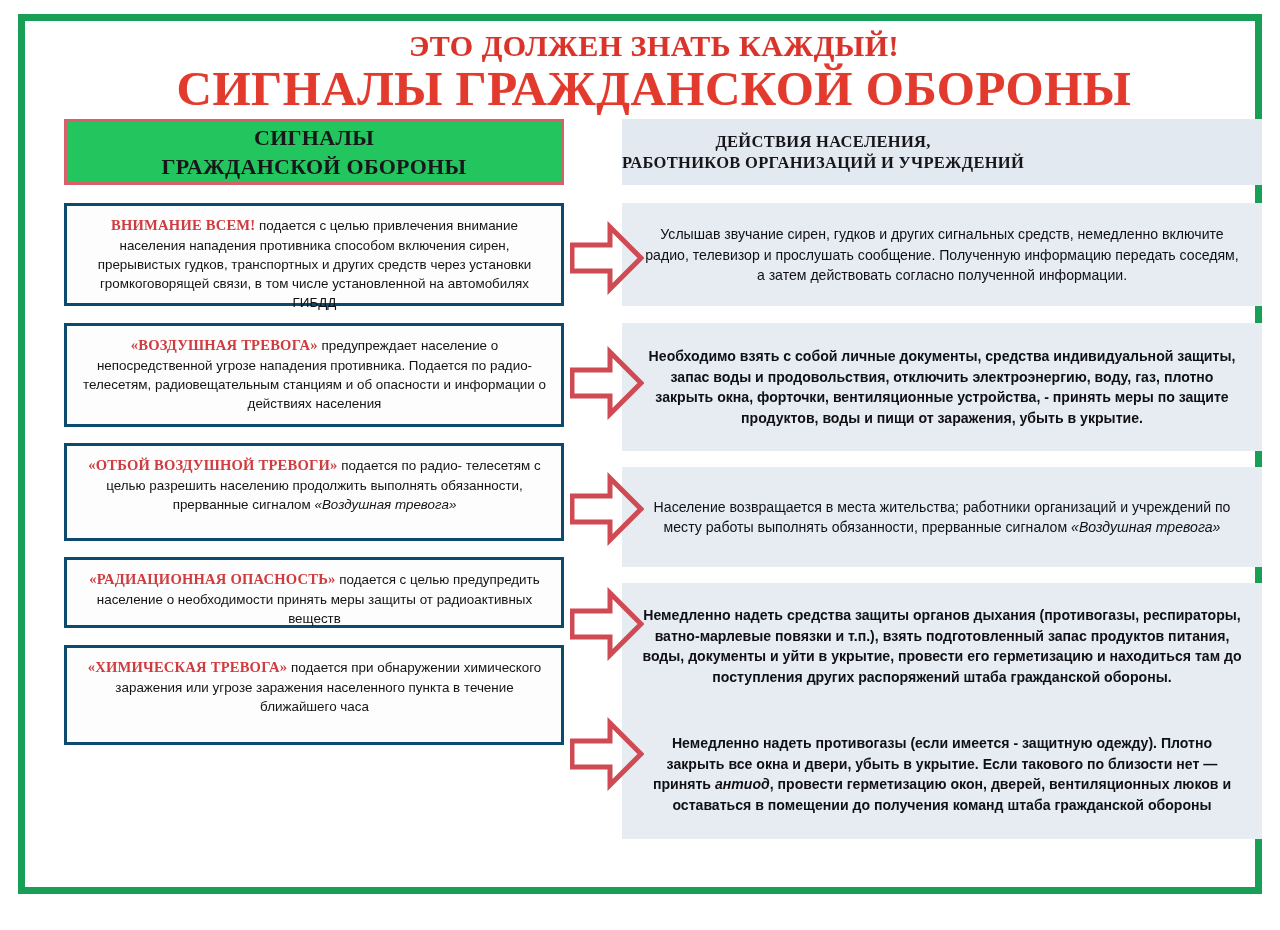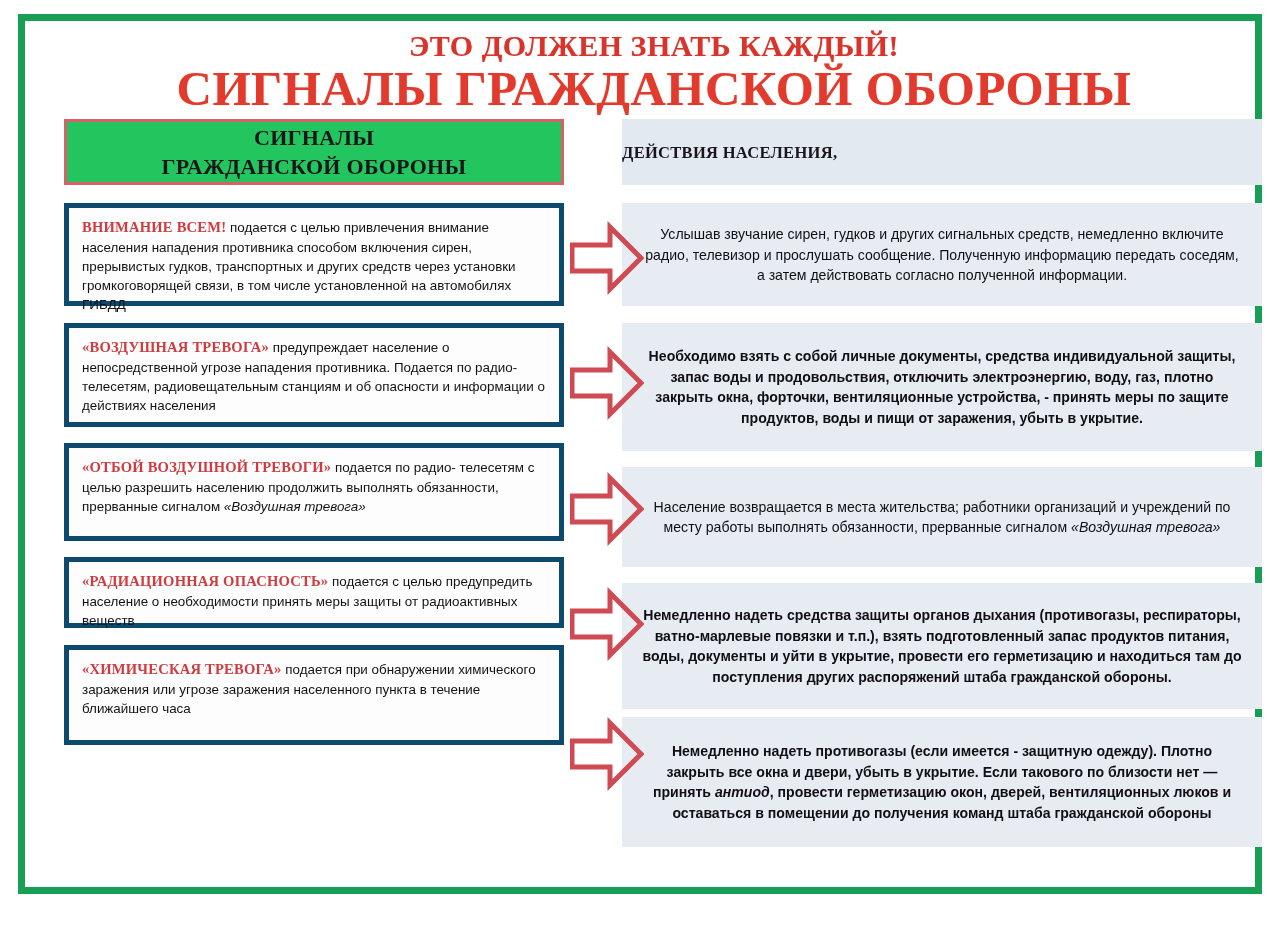--- a/index.html
+++ b/index.html
@@ -100,27 +100,27 @@
     font-weight:bold;
     font-size:16.5px;
     color:#17161a;
     line-height:1.32;
     letter-spacing:.3px;
   }
 
   
   .sig-box{
     box-sizing:border-box;
-    border:5px solid #0c4a6e;
+    border:3px solid #0c4a6e;
     background:#fdfdfd;
     padding:9px 12px 9px 13px;
     font-size:13.4px;
     line-height:1.42;
     color:#131316;
-    text-align:left;
+    text-align:center;
   }
   .sig-term{
     font-family:"Liberation Serif", serif;
     font-weight:bold;
     color:#cf3b3f;
     font-size:14.6px;
     letter-spacing:.2px;
   }
   .sig-body{ font-family:"Liberation Sans", sans-serif; }
   .ital{ font-style:italic; }
@@ -190,40 +190,41 @@
           <span class="sig-term">«ХИМИЧЕСКАЯ ТРЕВОГА»</span><span class="sig-body"> подается при обнаружении химического заражения или угрозе заражения населенного пункта в течение ближайшего часа</span>
         </div>
 
       </div>
 
       <div class="col-right">
 
         <div class="head-right">
           <div>
             <span>ДЕЙСТВИЯ НАСЕЛЕНИЯ,</span><br>
+            <span>РАБОТНИКОВ ОРГАНИЗАЦИЙ И УЧРЕЖДЕНИЙ</span>
           </div>
         </div>
 
         <div class="act-box" style="margin-top:18px;height:103px;">
           <div class="act-inner">Услышав звучание сирен, гудков и других сигнальных средств, немедленно включите радио, телевизор и прослушать сообщение. Полученную информацию передать соседям, а затем  действовать согласно полученной информации.</div>
         </div>
 
         <div class="act-box bold" style="margin-top:17px;height:128px;text-align:center;">
           <div class="act-inner">Необходимо взять с собой личные документы, средства индивидуальной защиты, запас воды и продовольствия, отключить электроэнергию, воду, газ, плотно закрыть окна, форточки, вентиляционные устройства, - принять меры по защите продуктов, воды и пищи от заражения, убыть в укрытие.</div>
         </div>
 
         <div class="act-box" style="margin-top:16px;height:100px;">
           <div class="act-inner"><span>Население возвращается в места жительства; работники организаций и учреждений по месту работы выполнять обязанности, прерванные сигналом </span><span class="ital">«Воздушная тревога»</span></div>
         </div>
 
         <div class="act-box bold" style="margin-top:16px;height:126px;">
           <div class="act-inner">Немедленно надеть средства защиты органов дыхания (противогазы, респираторы, ватно-марлевые повязки и т.п.), взять подготовленный запас продуктов питания, воды, документы и уйти в укрытие, провести его герметизацию и находиться там до поступления других распоряжений штаба гражданской обороны.</div>
         </div>
 
-        <div class="act-box bold" style="margin-top:8px;height:130px;">
+        <div class="act-box bold" style="margin-top:0;height:130px;">
           <div class="act-inner"><span>Немедленно надеть противогазы (если имеется - защитную одежду). Плотно закрыть все окна и двери, убыть в укрытие. Если такового по близости нет — принять </span><span class="bi">антиод</span><span>, провести герметизацию окон, дверей, вентиляционных люков и оставаться в помещении до получения команд штаба гражданской обороны</span></div>
         </div>
 
       </div>
 
       <div class="arrow" style="left:524px;top:100px;">
         <svg viewBox="0 0 74 78" xmlns="http://www.w3.org/2000/svg">
           <path d="M2 26 H40 V8 L71 39 L40 70 V52 H2 Z" fill="none" stroke="#cf4a52" stroke-width="5" stroke-linejoin="miter"></path>
         </svg>
       </div>

